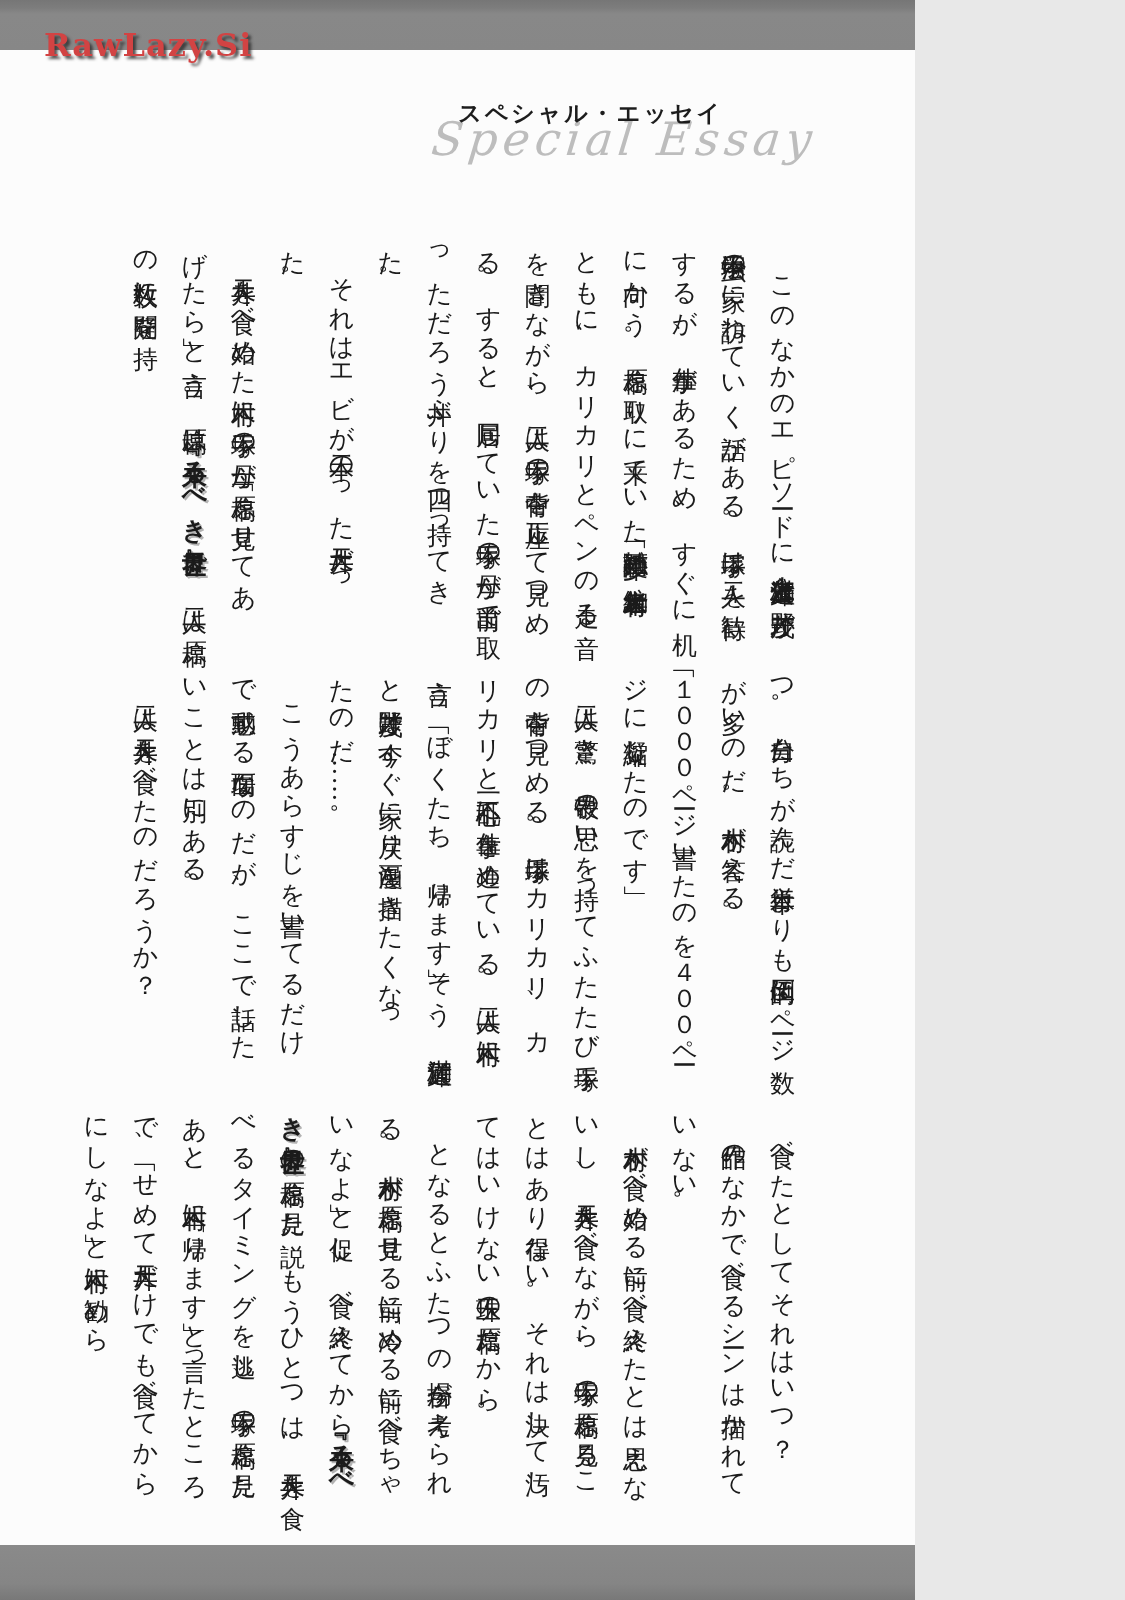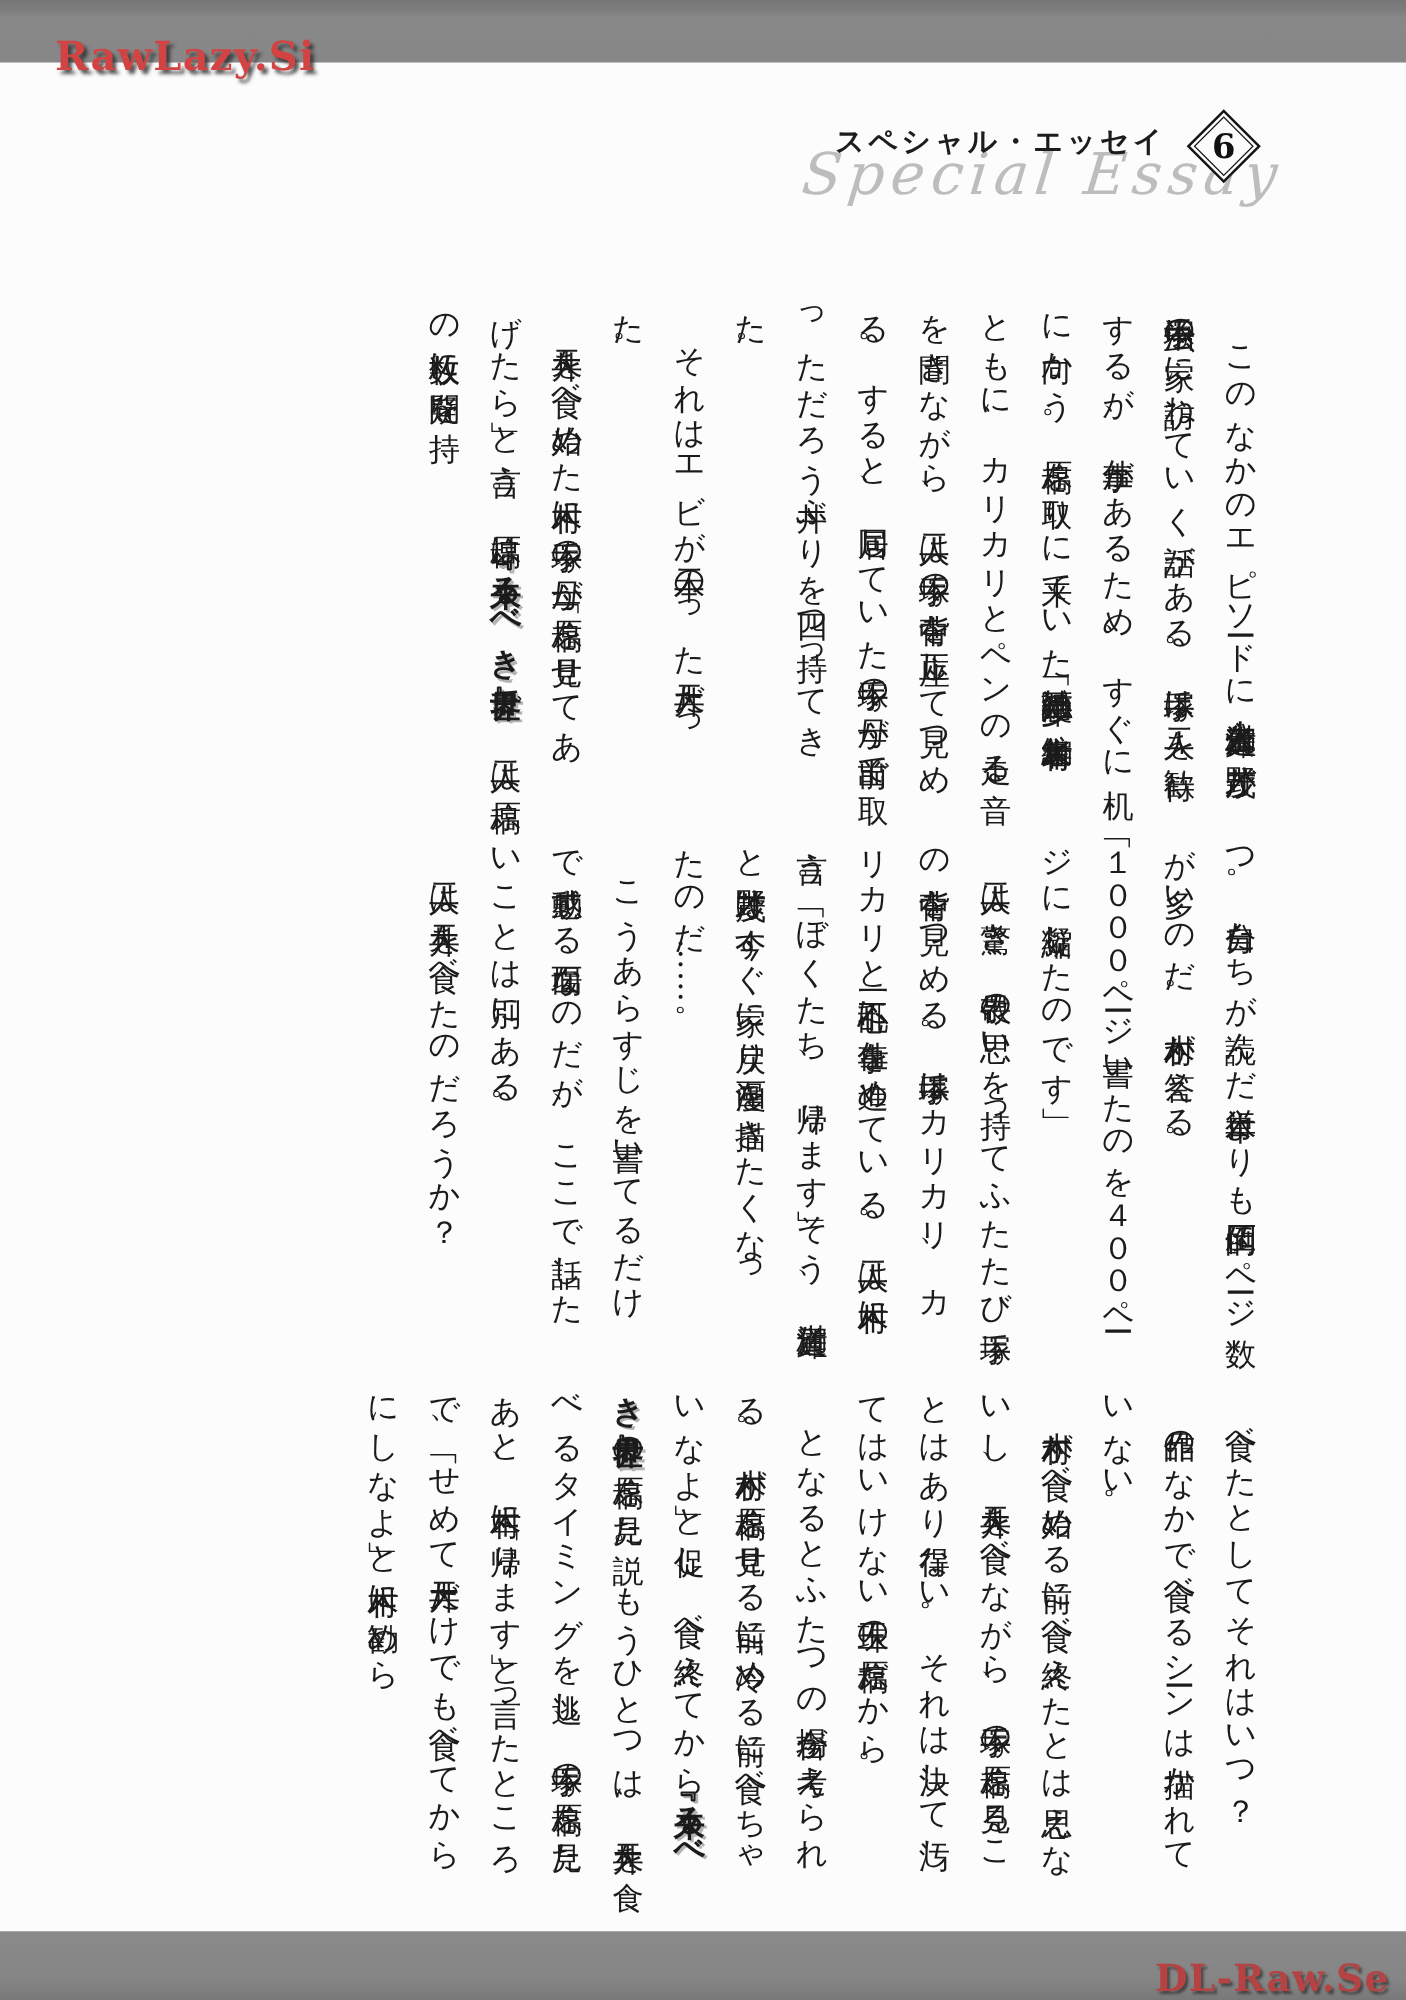--- a/index.html
+++ b/index.html
@@ -1,18 +1,18 @@
 <!DOCTYPE html>
 <html><head>
 <meta charset="utf-8">
 <style>
   html,body{margin:0;padding:0;background:#e8e8e8;}
   .page{
     position:relative;
-    width:1125px;height:1600px;
+    width:915px;height:1600px;
     background:#fcfcfc;
     overflow:hidden;
     font-family:"DejaVu Serif","Liberation Serif",serif;
   }
   
   .top-bar{
     position:absolute;left:0;top:0;width:1125px;height:50px;
     background:linear-gradient(180deg,#767676 0px,#7d7d7d 8px,#888888 14px,#878787 100%);
   }
   .bottom-bar{

